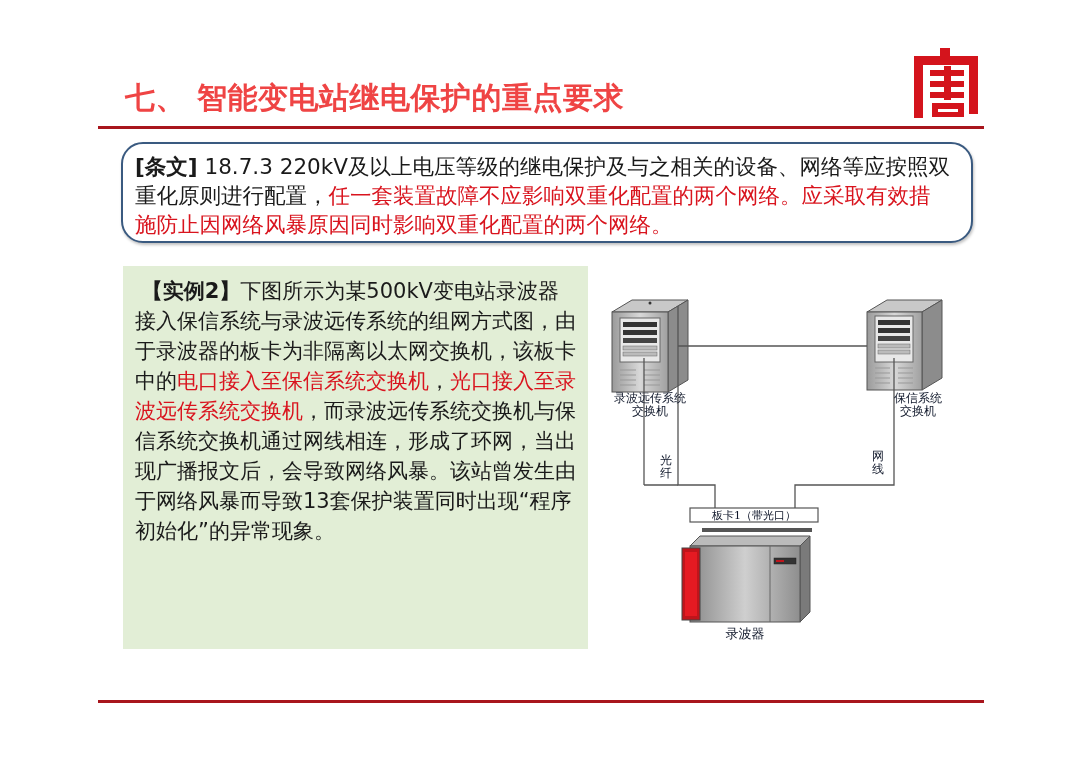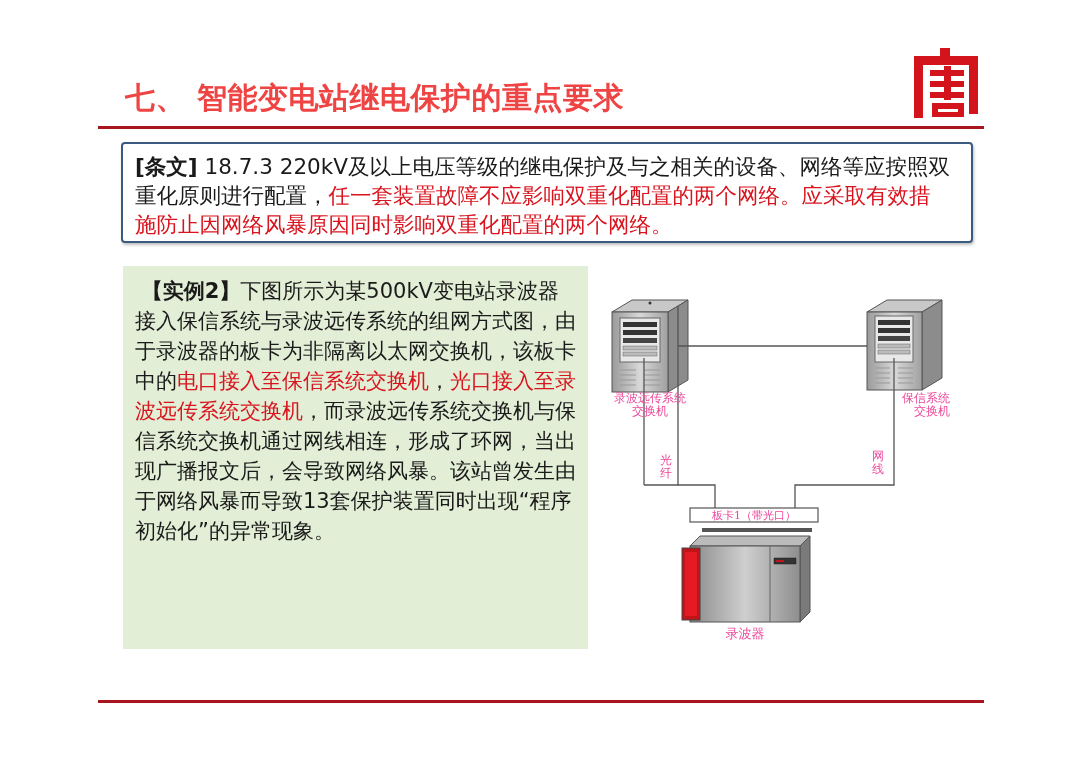--- a/index.html
+++ b/index.html
@@ -12,40 +12,40 @@
       white-space: nowrap;
     }
     .logo {
       position: absolute; left: 910px; top: 48px; width: 72px; height: 70px;
     }
     .title-rule {
       position: absolute; left: 98px; top: 126px; width: 886px; height: 3px; background: #a8151c;
     }
     .clause-box {
       position: absolute; left: 121px; top: 142px; width: 852px; height: 101px;
-      border: 2.5px solid #3a5a80; border-radius: 4px; background: #ffffff;
+      border: 2.5px solid #3a5a80; border-radius: 22px; background: #ffffff;
       padding: 8px 20px 0 12px;
       font-size: 21.5px; line-height: 29px; color: #1a1a1a;
       box-shadow: 1px 2px 3px rgba(0,0,0,0.25);
     }
     .clause-box .bold { font-weight: bold; }
     .red { color: #d9141e; }
 
     .example-box {
       position: absolute; left: 123px; top: 266px; width: 465px; height: 383px;
       background: #e2eed6;
       padding: 10px 12px 0 12px;
       font-size: 21px; line-height: 30px; color: #1a1a1a;
     }
     .example-box .bold { font-weight: bold; }
 
     .diagram { position: absolute; left: 590px; top: 290px; width: 400px; height: 340px; }
     .diag-label {
       position: absolute; font-family: "DejaVu Serif", "Liberation Serif", serif;
-      font-size: 12px; color: #ec4899; text-align: center; line-height: 13px; white-space: nowrap;
+      font-size: 12px; color: #0f172a; text-align: center; line-height: 13px; white-space: nowrap;
     }
 
     .bottom-rule {
       position: absolute; left: 98px; top: 700px; width: 886px; height: 3px; background: #a8151c;
     }
   </style>
 </head>
 <body>
 
 <div class="slide-title">七、 智能变电站继电保护的重点要求</div>
@@ -157,21 +157,21 @@
       <line x1="180" y1="256" x2="180" y2="332" stroke="#666" stroke-width="1"></line>
       <rect x="184" y="268" width="22" height="6" fill="#333" stroke="#222" stroke-width="0.5"></rect>
       <rect x="186" y="270" width="8" height="2" fill="#c0141b"></rect>
     </g>
   </svg>
 
   <div class="diag-label" style="left:0px;top:102px;width:120px;">
     <div>录波远传系统</div>
     <div>交换机</div>
   </div>
-  <div class="diag-label" style="left:260px;top:102px;width:100px;text-align:right;">
+  <div class="diag-label" style="left:278px;top:102px;width:100px;">
     <div>保信系统</div>
     <div>交换机</div>
   </div>
   <div class="diag-label" style="left:68px;top:164px;width:16px;">
     <div>光</div>
     <div>纤</div>
   </div>
   <div class="diag-label" style="left:280px;top:160px;width:16px;">
     <div>网</div>
     <div>线</div>

